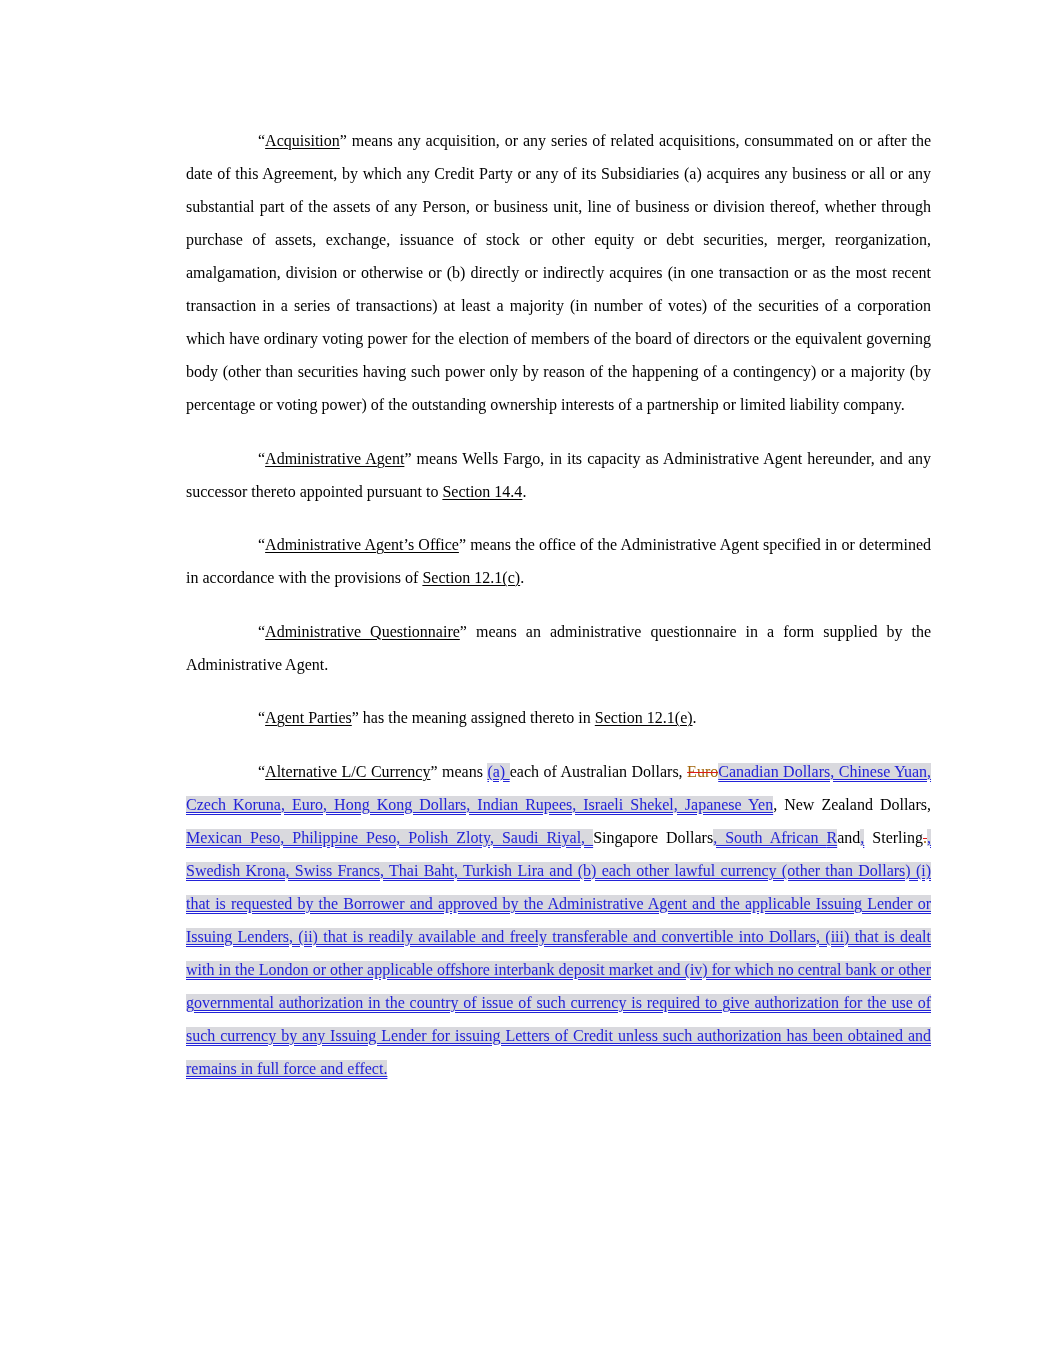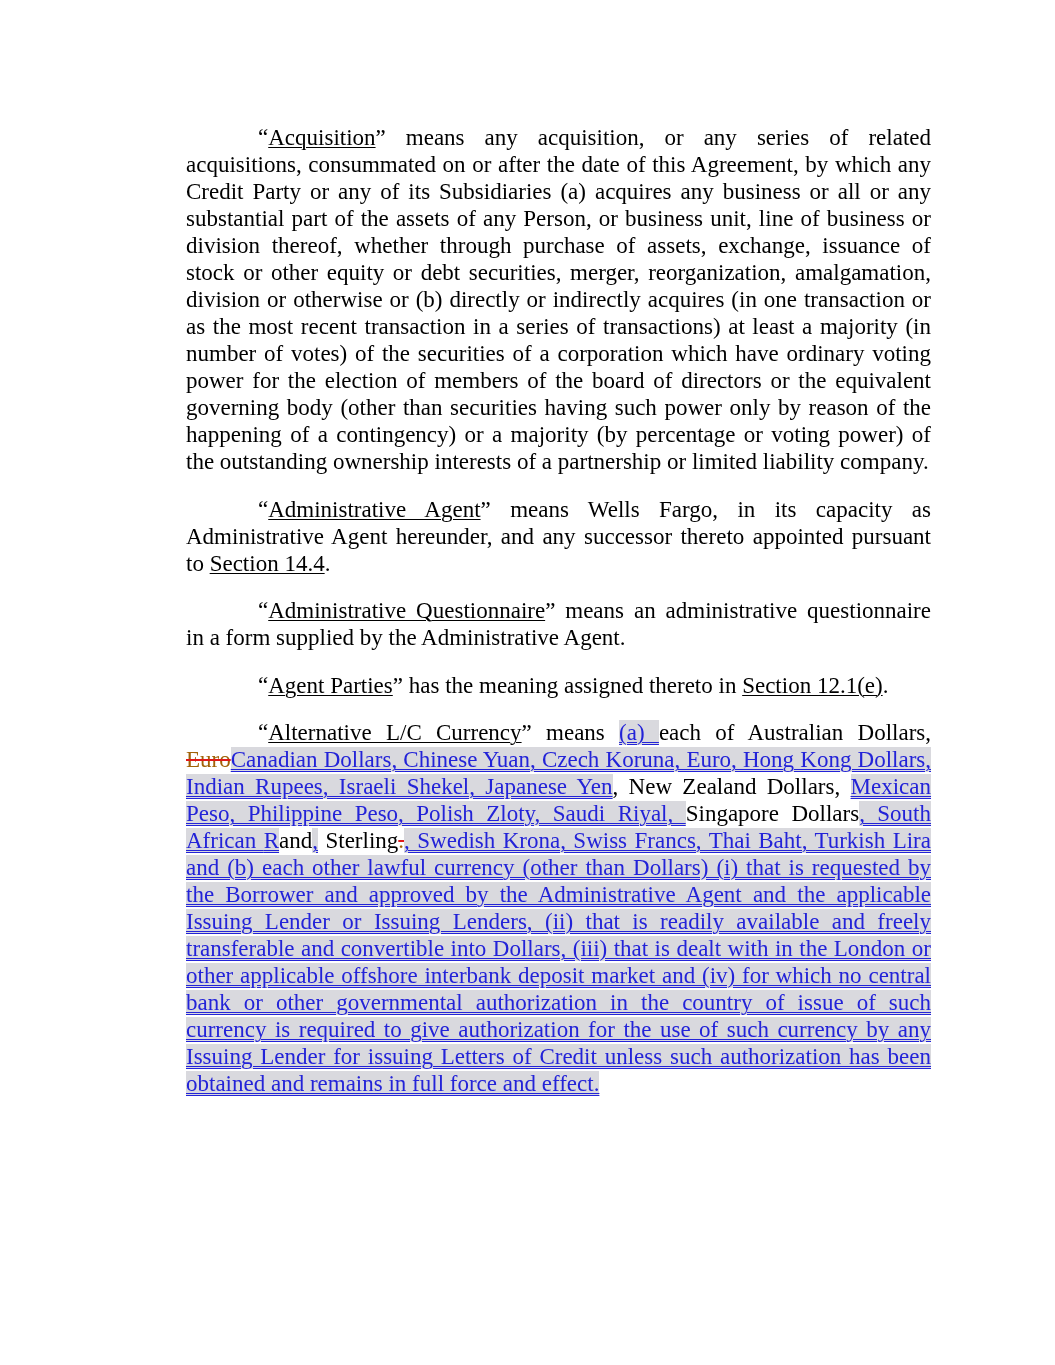--- a/index.html
+++ b/index.html
@@ -3,22 +3,22 @@
   <meta charset="utf-8">
   <style>
     html, body { margin: 0; padding: 0; background: #ffffff; }
     body { width: 1055px; height: 1365px; position: relative; overflow: hidden; }
     .page {
       position: absolute;
       left: 186px;
       top: 124px;
       width: 745px;
       font-family: "Liberation Serif", "DejaVu Serif", serif;
-      font-size: 23px;
-      line-height: 27px;
+      font-size: 16px;
+      line-height: 33px;
       color: #000000;
     }
     .para {
       margin: 0 0 20.5px 0;
       text-align: justify;
       text-indent: 72px;
     }
     .para.single { text-align: left; }
     .u { text-decoration: underline; text-underline-offset: 2px; text-decoration-thickness: 1px; }
     .ins {
@@ -38,20 +38,21 @@
   </style>
 </head>
 <body>
 
 <div class="page">
 
   <p class="para">“<span class="u">Acquisition</span><span>” means any acquisition, or any series of related acquisitions, consummated on or after the date of this Agreement, by which any Credit Party or any of its Subsidiaries (a) acquires any business or all or any substantial part of the assets of any Person, or business unit, line of business or division thereof, whether through purchase of assets, exchange, issuance of stock or other equity or debt securities, merger, reorganization, amalgamation, division or otherwise or (b) directly or indirectly acquires (in one transaction or as the most recent transaction in a series of transactions) at least a majority (in number of votes) of the securities of a corporation which have ordinary voting power for the election of members of the board of directors or the equivalent governing body (other than securities having such power only by reason of the happening of a contingency) or a majority (by percentage or voting power) of the outstanding ownership interests of a partnership or limited liability company.</span></p>
 
   <p class="para">“<span class="u">Administrative Agent</span><span>” means Wells Fargo, in its capacity as Administrative Agent hereunder, and any successor thereto appointed pursuant to </span><span class="u">Section 14.4</span><span>.</span></p>
 
+  <p class="para">“<span class="u">Administrative Agent’s Office</span><span>” means the office of the Administrative Agent specified in or determined in accordance with the provisions of </span><span class="u">Section 12.1(c)</span><span>.</span></p>
 
   <p class="para">“<span class="u">Administrative Questionnaire</span><span>” means an administrative questionnaire in a form supplied by the Administrative Agent.</span></p>
 
 
 
   <p class="para single">“<span class="u">Agent Parties</span><span>” has the meaning assigned thereto in </span><span class="u">Section 12.1(e)</span><span>.</span></p>
 
 
   <p class="para">“<span class="u">Alternative L/C Currency</span><span id="alt-lc-segments"><span>” means </span><span class="ins">(a) </span><span>each of Australian Dollars, </span><span class="del">Euro</span><span class="ins">Canadian Dollars, Chinese Yuan, Czech Koruna, Euro, Hong Kong Dollars, Indian Rupees, Israeli Shekel, Japanese Yen</span><span>, New Zealand Dollars, </span><span class="ins">Mexican Peso, Philippine Peso, Polish Zloty, Saudi Riyal, </span><span>Singapore Dollars</span><span class="ins">, South African </span><span class="ins">R</span><span>and</span><span class="ins">,</span><span> Sterling</span><span class="del">.</span><span class="ins">, Swedish Krona, Swiss Francs, Thai Baht, Turkish Lira and (b) each other lawful currency (other than Dollars) (i) that is requested by the Borrower and approved by the Administrative Agent and the applicable Issuing Lender or Issuing Lenders, (ii) that is readily available and freely transferable and convertible into Dollars, (iii) that is dealt with in the London or other applicable offshore interbank deposit market and (iv) for which no central bank or other governmental authorization in the country of issue of such currency is required to give authorization for the use of such currency by any Issuing Lender for issuing Letters of Credit unless such authorization has been obtained and remains in full force and effect.</span></span></p>
 

